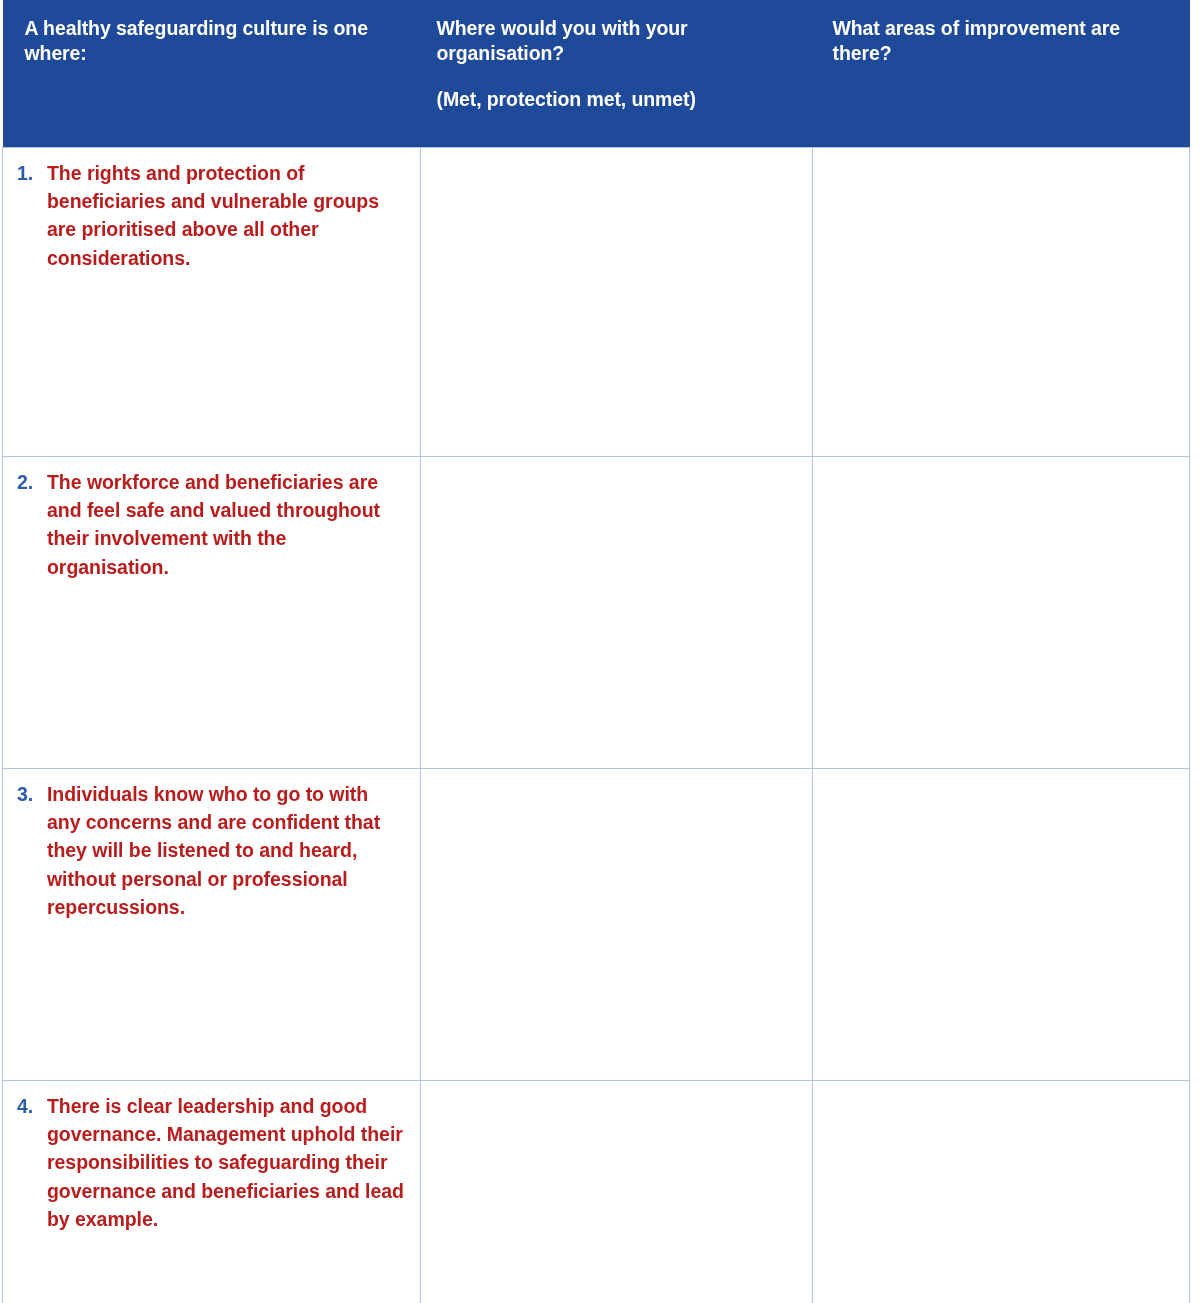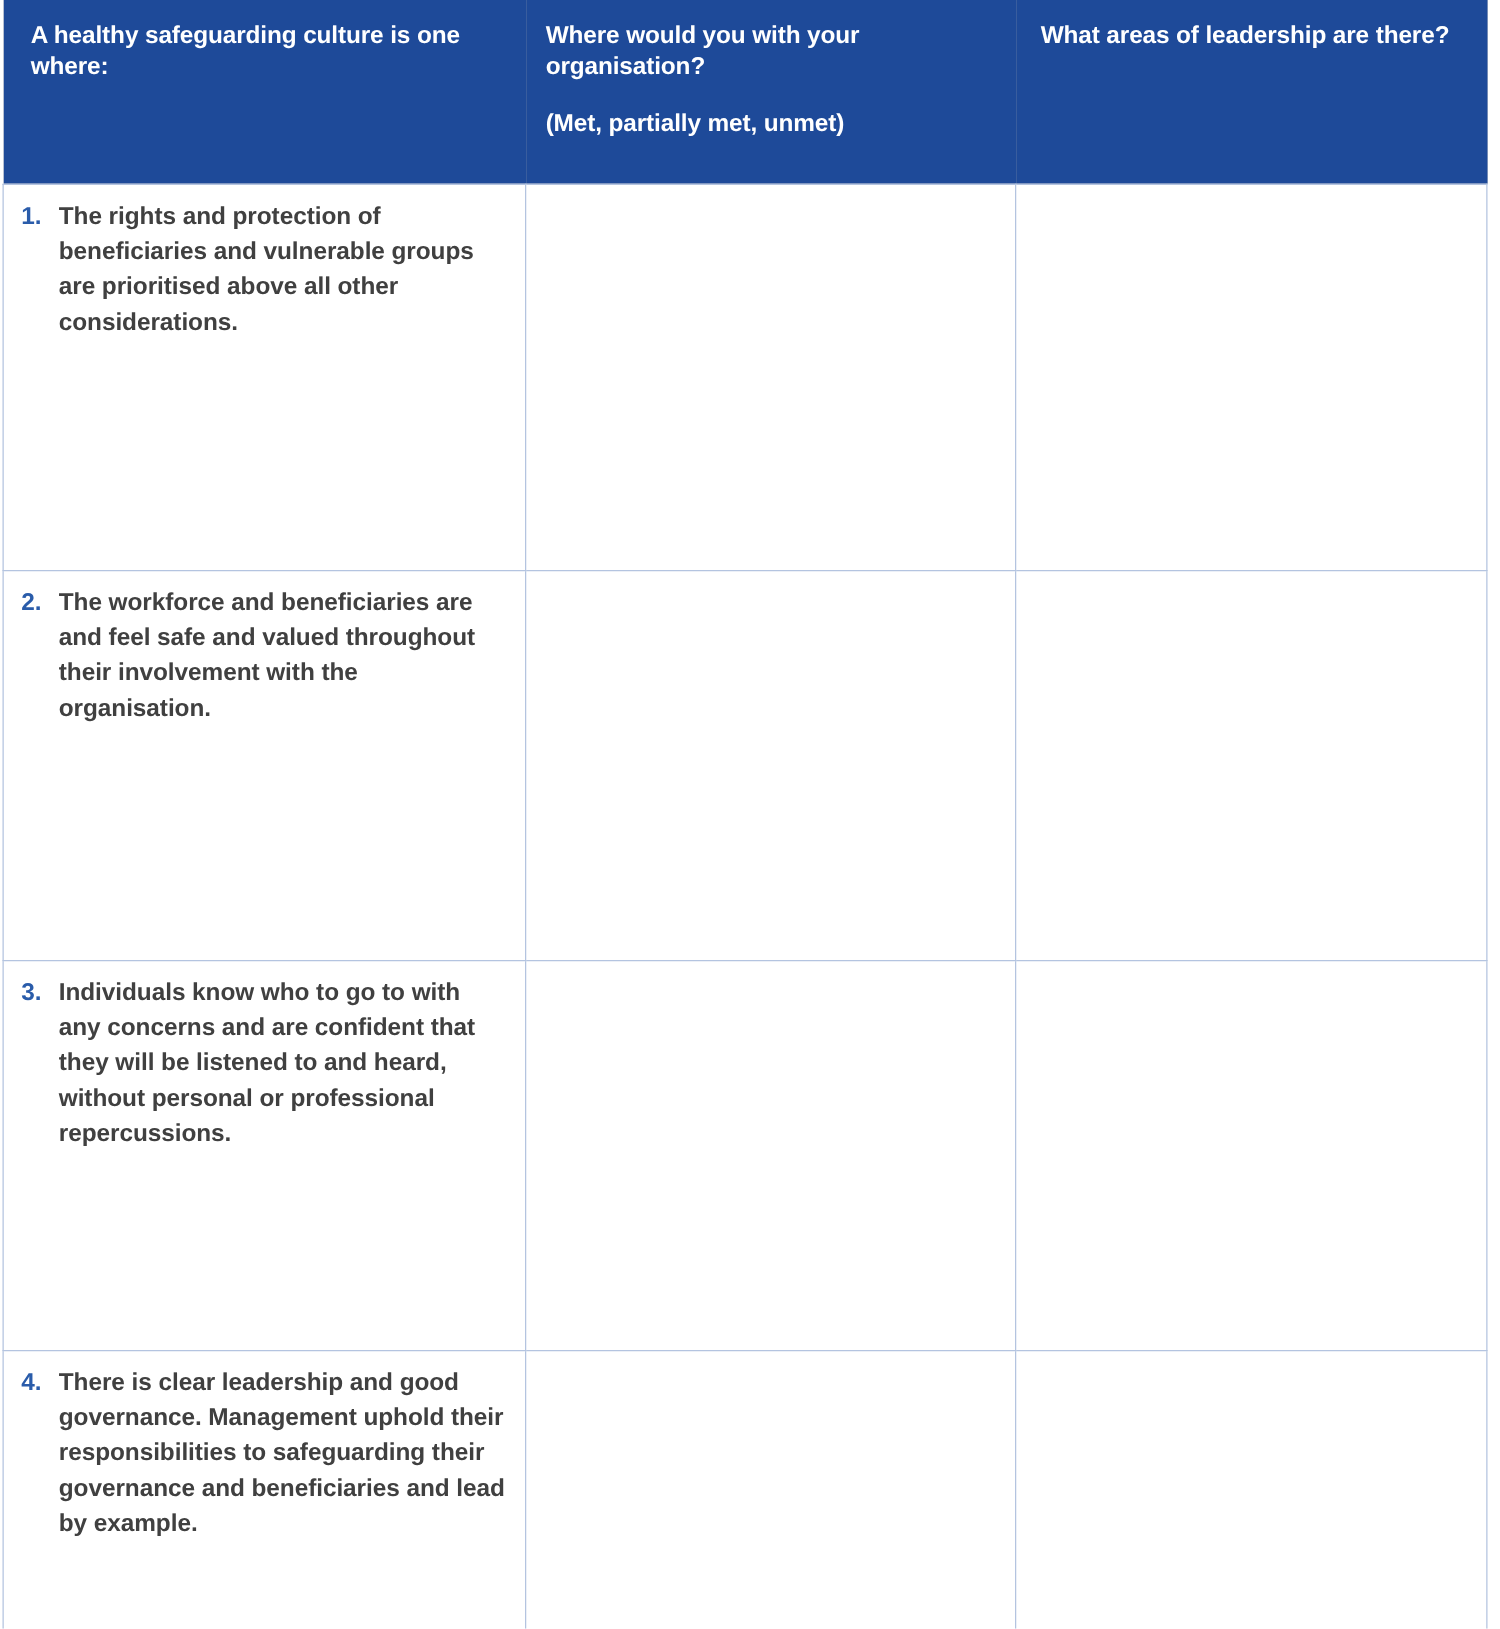--- a/index.html
+++ b/index.html
@@ -100,21 +100,21 @@
     font-weight: 700;
     font-size: 19.5px;
     line-height: 1.46;
     font-family: "Liberation Sans", sans-serif;
     text-align: left;
     padding-left: 4px;
     box-sizing: border-box;
   }
   .stmt-text {
     flex: 1 1 auto;
-    color: #404040;
+    color: #b91c1c;
     font-weight: 700;
     font-size: 19.5px;
     line-height: 1.46;
     letter-spacing: -0.05px;
     font-family: "Liberation Sans", sans-serif;
   }
 
   .answer-blank {
     display: block;
     min-height: 10px;
@@ -132,24 +132,24 @@
       <col class="c3">
     </colgroup>
 
     <thead>
       <tr>
         <th class="col-1">
           <span class="hdr-line">A healthy safeguarding culture is one where:</span>
         </th>
         <th class="col-2">
           <span class="hdr-line">Where would you with your organisation?</span>
-          <span class="hdr-sub">(Met, partially met, unmet)</span>
+          <span class="hdr-sub">(Met, protection met, unmet)</span>
         </th>
         <th class="col-3">
-          <span class="hdr-line">What areas of leadership are there?</span>
+          <span class="hdr-line">What areas of improvement are there?</span>
         </th>
       </tr>
     </thead>
 
     <tbody>
 
       <tr class="row-1">
         <td class="statement-cell">
           <div class="statement">
             <div class="stmt-num">1.</div>

